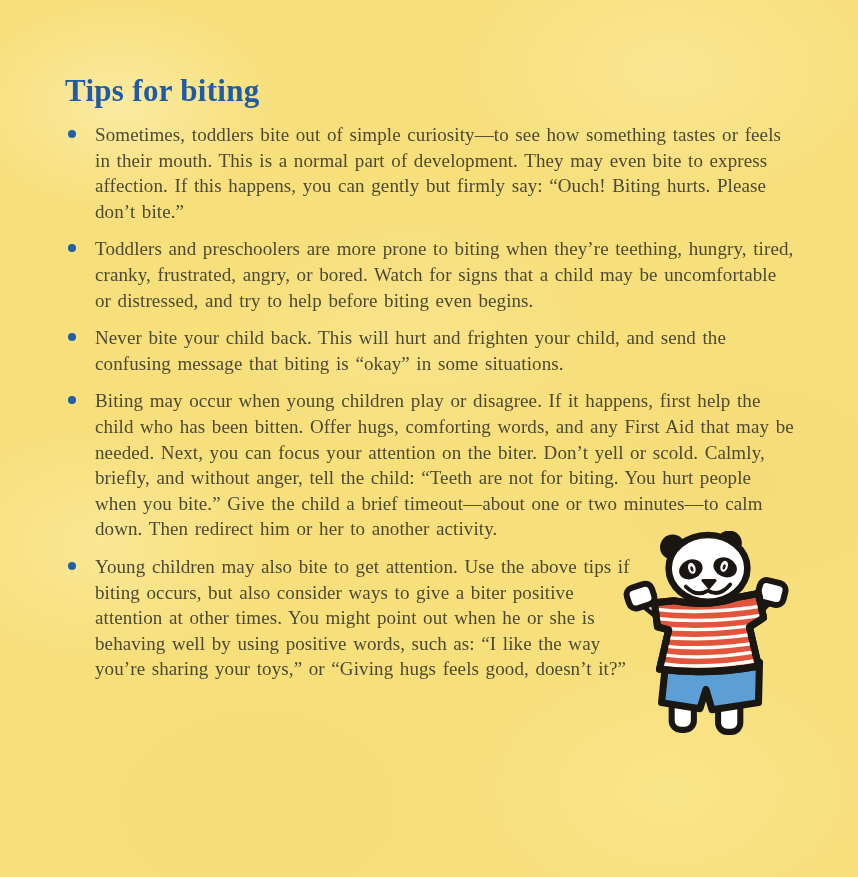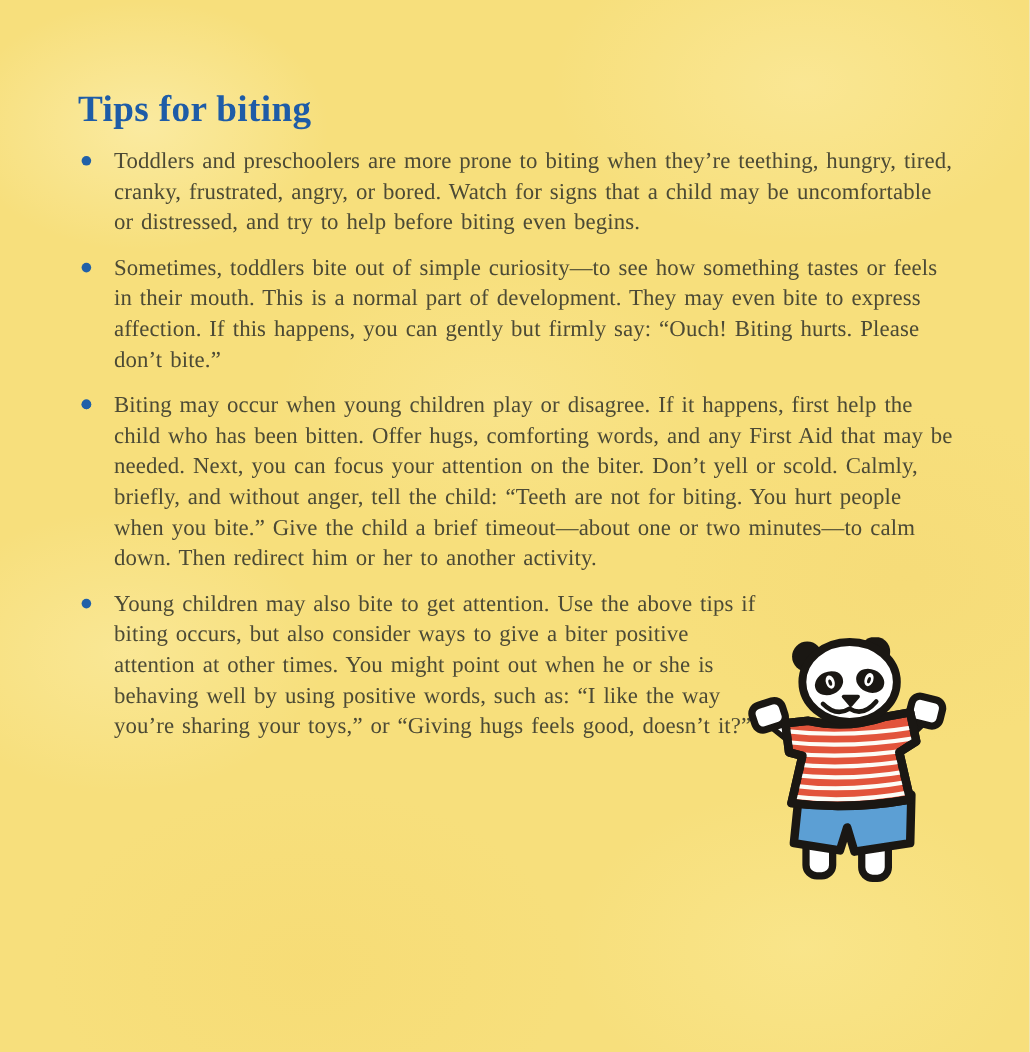--- a/index.html
+++ b/index.html
@@ -55,28 +55,29 @@
 </style>
 </head>
 <body>
 
 <div class="page">
   <div class="content">
     <h1 class="page-title">Tips for biting</h1>
     <ul class="tips">
       <li class="tip">
         <span class="dot"></span>
+        <span class="tip-text">Sometimes, toddlers bite out of simple curiosity—to see how something tastes or feels in their mouth. This is a normal part of development. They may even bite to express affection. If this happens, you can gently but firmly say: “Ouch! Biting hurts. Please don’t bite.”</span>
+      </li>
+      <li class="tip">
+        <span class="dot"></span>
         <span class="tip-text">Toddlers and preschoolers are more prone to biting when they’re teething, hungry, tired, cranky, frustrated, angry, or bored. Watch for signs that a child may be uncomfortable or distressed, and try to help before biting even begins.</span>
       </li>
       <li class="tip">
         <span class="dot"></span>
-        <span class="tip-text">Sometimes, toddlers bite out of simple curiosity—to see how something tastes or feels in their mouth. This is a normal part of development. They may even bite to express affection. If this happens, you can gently but firmly say: “Ouch! Biting hurts. Please don’t bite.”</span>
-      </li>
-      <li class="tip">
-        <span class="dot"></span>
+        <span class="tip-text">Never bite your child back. This will hurt and frighten your child, and send the confusing message that biting is “okay” in some situations.</span>
       </li>
       <li class="tip">
         <span class="dot"></span>
         <span class="tip-text">Biting may occur when young children play or disagree. If it happens, first help the child who has been bitten. Offer hugs, comforting words, and any First Aid that may be needed. Next, you can focus your attention on the biter. Don’t yell or scold. Calmly, briefly, and without anger, tell the child: “Teeth are not for biting. You hurt people when you bite.” Give the child a brief timeout—about one or two minutes—to calm down. Then redirect him or her to another activity.</span>
       </li>
       <li class="tip narrow">
         <span class="dot"></span>
         <span class="tip-text">Young children may also bite to get attention. Use the above tips if biting occurs, but also consider ways to give a biter positive attention at other times. You might point out when he or she is behaving well by using positive words, such as: “I like the way you’re sharing your toys,” or “Giving hugs feels good, doesn’t it?”</span>
       </li>
     </ul>

